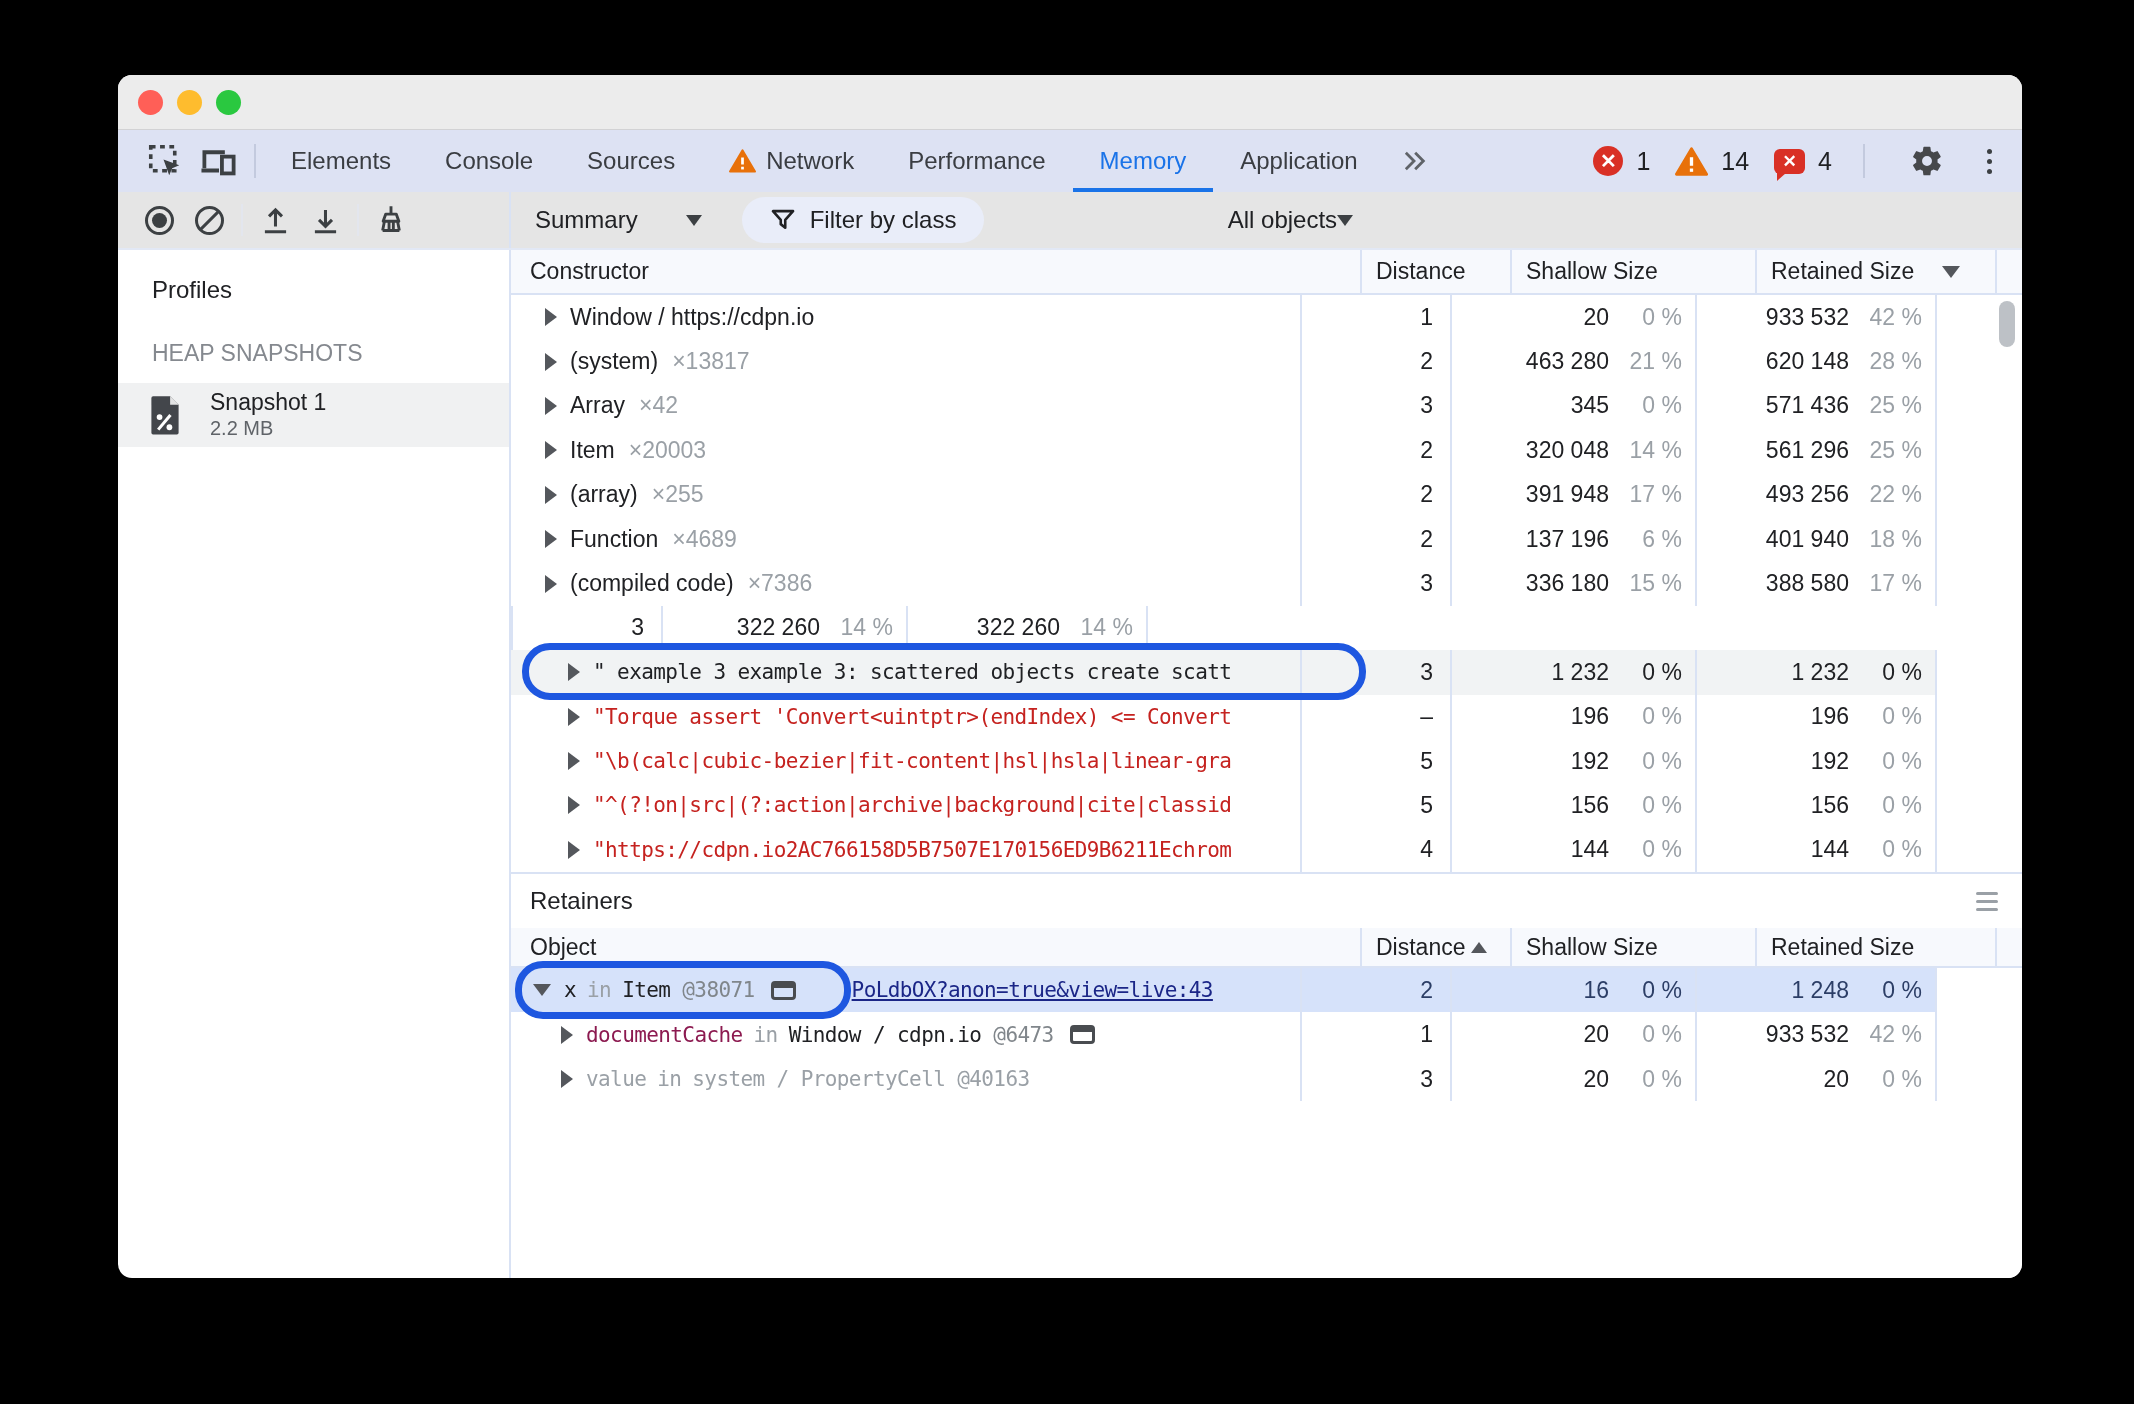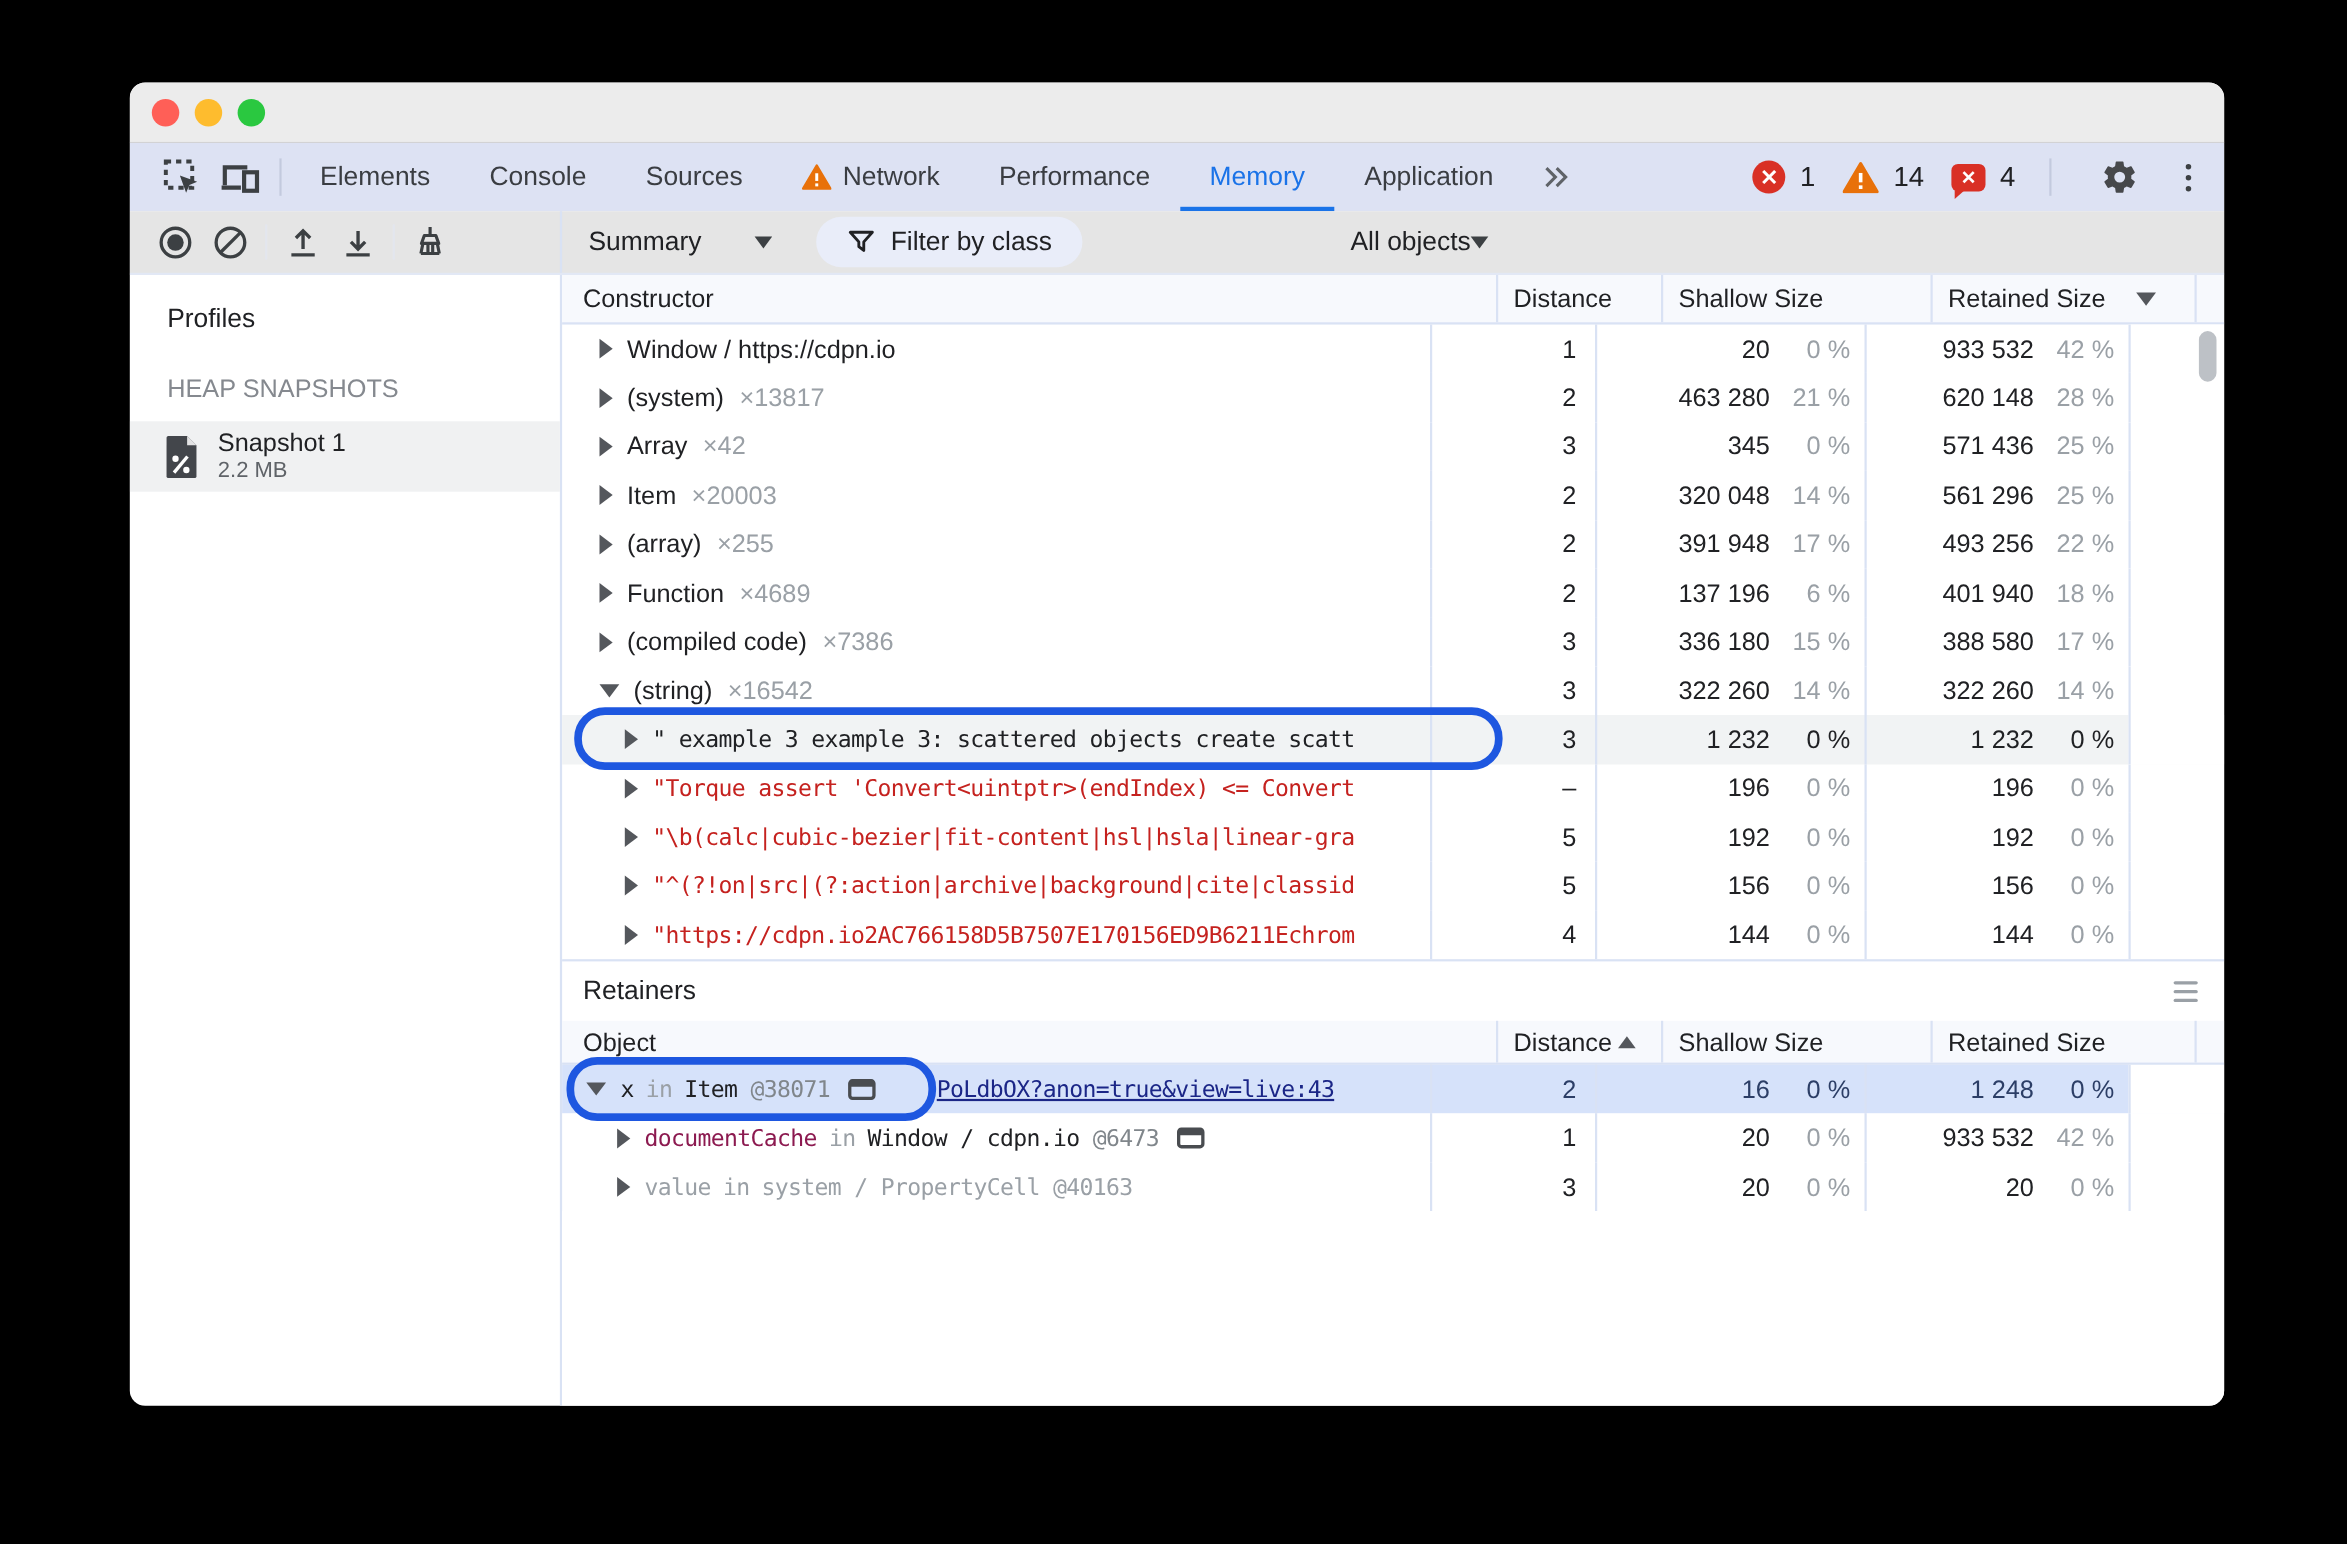--- a/index.html
+++ b/index.html
@@ -50,21 +50,21 @@
     border-top:11px solid #3c4043;margin-left:48px;}
   .filter-pill{height:46px;border-radius:23px;background:#e9edf9;display:flex;align-items:center;gap:14px;
     padding:0 28px;font-size:24px;color:var(--ink);}
   .objects-select{margin-left:20px;width:572px;display:flex;align-items:center;justify-content:center;
     font-size:24px;color:var(--ink);}
   
   .content{flex:1;display:flex;min-height:0;}
   .sidebar{width:393px;border-right:2px solid var(--grid);padding-top:20px;flex:0 0 auto;}
   .profiles-h{font-size:24px;color:var(--ink);padding:6px 0 6px 34px;}
   .section-h{font-size:23px;color:#85898f;padding:30px 0 12px 34px;}
-  .snap-row{height:64px;background:#f0f1f2;display:flex;align-items:center;padding-left:30px;gap:16px;margin-top:4px;}
+  .snap-row{height:64px;background:#f0f1f2;display:flex;align-items:center;padding-left:30px;gap:28px;margin-top:4px;}
   .snap-name{font-size:23px;color:var(--ink);line-height:1.1;}
   .snap-size{font-size:20px;color:#5f6368;line-height:1.2;}
   .main{flex:1;display:flex;flex-direction:column;min-width:0;}
   
   .gridhead{display:flex;height:45px;background:#f7f9fd;border-bottom:2px solid var(--grid);
     font-size:23px;color:var(--ink);align-items:center;flex:0 0 auto;}
   .hc{display:flex;align-items:center;height:100%;}
   .w-c{width:849px;padding-left:19px;}
   .w-d{width:150px;padding-left:14px;border-left:2px solid var(--grid);}
   .w-s{width:245px;padding-left:14px;border-left:2px solid var(--grid);}
@@ -432,25 +432,20 @@
                 <span class="val">336 180</span>
                 <span class="pct">15 %</span>
               </div>
               <div class="cell num r">
                 <span class="val">388 580</span>
                 <span class="pct">17 %</span>
               </div>
               <div class="cell g"></div>
             </div>
             <div class="row">
-              <div class="cell c">
-                <span class="tri down"></span>
-                <span class="cname">(string)</span>
-                <span class="cnt">×16542</span>
-              </div>
               <div class="cell num d">
                 <span class="val">3</span>
               </div>
               <div class="cell num s">
                 <span class="val">322 260</span>
                 <span class="pct">14 %</span>
               </div>
               <div class="cell num r">
                 <span class="val">322 260</span>
                 <span class="pct">14 %</span>

